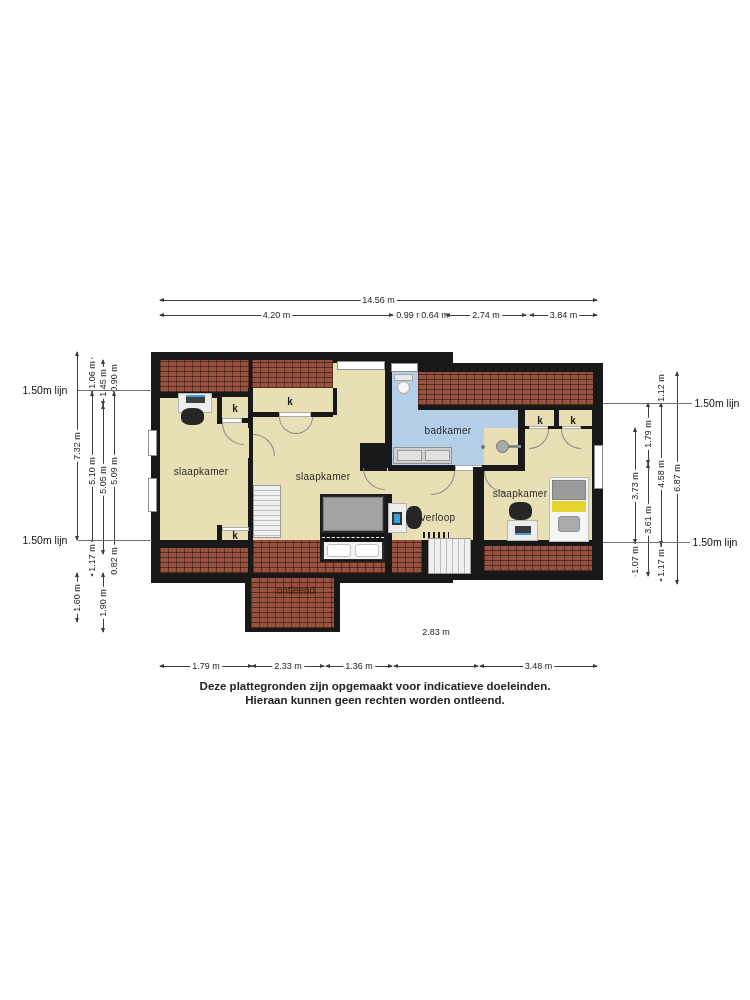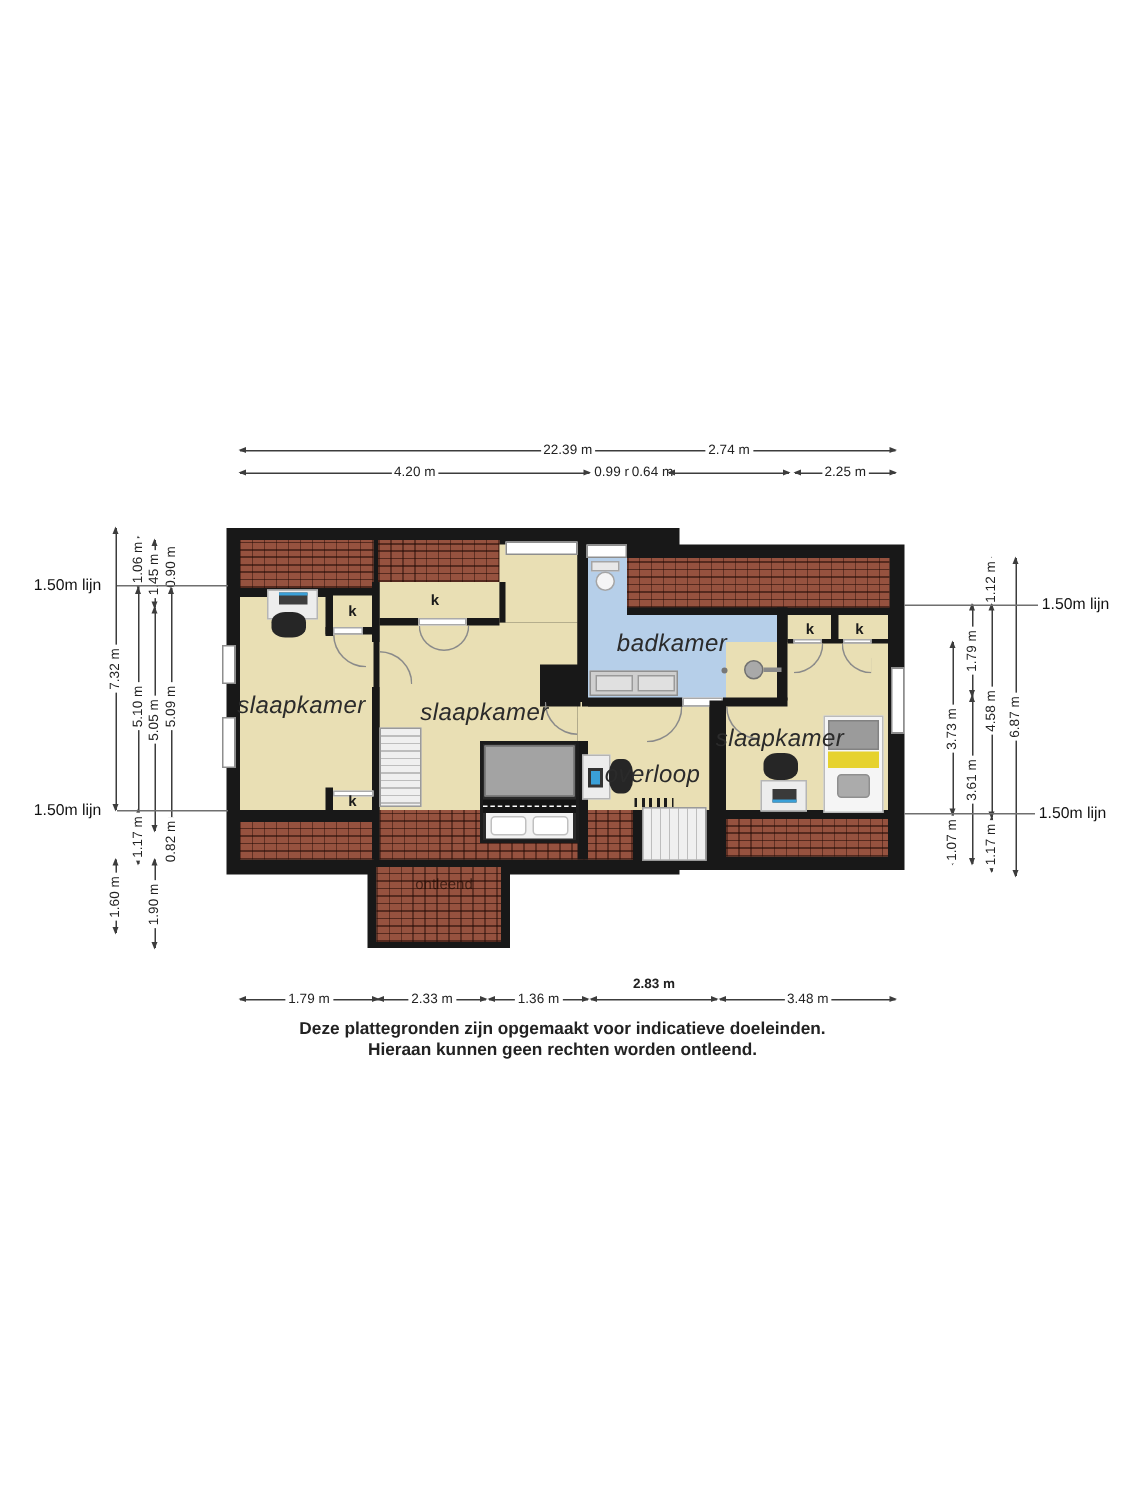--- a/index.html
+++ b/index.html
@@ -19,22 +19,22 @@
   .arc{position:absolute;box-sizing:border-box;border:0 solid #8a8a8a;background:transparent;}
   .arc.se{border-right-width:1px;border-bottom-width:1px;border-bottom-right-radius:100%;}
   .arc.sw{border-left-width:1px;border-bottom-width:1px;border-bottom-left-radius:100%;}
   .arc.ne{border-right-width:1px;border-top-width:1px;border-top-right-radius:100%;}
   .stairs1{position:absolute;background:#dcdcdc;border:1px solid #9a9a9a;box-sizing:border-box;
     background-image:repeating-linear-gradient(180deg,#efefef 0 4px,#bdbdbd 4px 5px);}
   .stairs2{position:absolute;background:#dcdcdc;border:1px solid #9a9a9a;box-sizing:border-box;
     background-image:repeating-linear-gradient(90deg,#efefef 0 5px,#bdbdbd 5px 6px);}
   .railing{position:absolute;background-image:repeating-linear-gradient(90deg,#1c1c1c 0 2px,rgba(0,0,0,0) 2px 5px);}
   
-  .room-label{position:absolute;transform:translate(-50%,-50%);font-size:16px;color:#2b2b2b;
-    letter-spacing:.3px;white-space:nowrap;font-style:italic;}
+  .room-label{position:absolute;transform:translate(-50%,-50%);font-size:10px;color:#2b2b2b;
+    letter-spacing:.3px;white-space:nowrap;}
   .knies-label{position:absolute;transform:translate(-50%,-50%);font-size:10px;color:rgba(25,8,2,.65);
     white-space:nowrap;}
   .k-label{position:absolute;transform:translate(-50%,-50%);font-size:10px;font-weight:bold;color:#1b1b1b;}
   
   .dim{position:absolute;background:#3c3c3c;}
   .dim-h{height:1px;}
   .dim-v{width:1px;}
   .dim-h::before{content:'';position:absolute;left:-1px;top:-2px;border-top:2.5px solid transparent;
     border-bottom:2.5px solid transparent;border-right:5px solid #3c3c3c;}
   .dim-h::after{content:'';position:absolute;right:-1px;top:-2px;border-top:2.5px solid transparent;
@@ -175,39 +175,39 @@
 
 <div class="room-label" style="left:201px;top:471px;">slaapkamer</div>
 <div class="room-label" style="left:323px;top:476px;">slaapkamer</div>
 <div class="room-label" style="left:448px;top:430px;">badkamer</div>
 <div class="room-label" style="left:435px;top:517px;">overloop</div>
 <div class="room-label" style="left:520px;top:493px;">slaapkamer</div>
 <div class="knies-label" style="left:296px;top:590px;">ontleend</div>
 
 <div class="abs" style="left:0;top:0;width:750px;height:1000px;pointer-events:none;">
       <div class="dim dim-h" style="left: 160px; top: 300px; width: 437px;"></div>
-      <div class="dim-label" style="left: 378.5px; top: 300px;">22.39 m</div>
+      <div class="dim-label" style="left: 378.5px; top: 300px;">14.56 m</div>
       <div class="dim dim-h" style="left: 160px; top: 315px; width: 233px;"></div>
       <div class="dim-label" style="left: 276.5px; top: 315px;">4.20 m</div>
       <div class="dim dim-h" style="left: 396px; top: 315px; width: 28px;"></div>
       <div class="dim-label" style="left: 410px; top: 315px;">0.99 m</div>
       <div class="dim dim-h" style="left: 426px; top: 315px; width: 18px;"></div>
       <div class="dim-label" style="left: 435px; top: 315px;">0.64 m</div>
       <div class="dim dim-h" style="left: 446px; top: 315px; width: 80px;"></div>
-      <div class="dim-label" style="left: 486px; top: 300px;">2.74 m</div>
+      <div class="dim-label" style="left: 486px; top: 315px;">2.74 m</div>
       <div class="dim dim-h" style="left: 530px; top: 315px; width: 67px;"></div>
-      <div class="dim-label" style="left: 563.5px; top: 315px;">2.25 m</div>
+      <div class="dim-label" style="left: 563.5px; top: 315px;">3.84 m</div>
       <div class="dim dim-h" style="left: 160px; top: 666px; width: 92px;"></div>
       <div class="dim-label" style="left: 206px; top: 666px;">1.79 m</div>
       <div class="dim dim-h" style="left: 252px; top: 666px; width: 72px;"></div>
       <div class="dim-label" style="left: 288px; top: 666px;">2.33 m</div>
       <div class="dim dim-h" style="left: 326px; top: 666px; width: 66px;"></div>
       <div class="dim-label" style="left: 359px; top: 666px;">1.36 m</div>
       <div class="dim dim-h" style="left: 394px; top: 666px; width: 84px;"></div>
-      <div class="dim-label" style="left: 436px; top: 656px; font-weight: bold;">2.83 m</div>
+      <div class="dim-label" style="left: 436px; top: 632px;">2.83 m</div>
       <div class="dim dim-h" style="left: 480px; top: 666px; width: 117px;"></div>
       <div class="dim-label" style="left: 538.5px; top: 666px;">3.48 m</div>
       <div class="dim dim-v" style="left: 77px; top: 352px; height: 188px;"></div>
       <div class="dim-label rot" style="left: 77px; top: 446px;">7.32 m</div>
       <div class="dim dim-v" style="left: 77px; top: 573px; height: 49px;"></div>
       <div class="dim-label rot" style="left: 77px; top: 597.5px;">1.60 m</div>
       <div class="dim dim-v" style="left: 92px; top: 358px; height: 34px;"></div>
       <div class="dim-label rot" style="left: 92px; top: 375px;">1.06 m</div>
       <div class="dim dim-v" style="left: 92px; top: 392px; height: 157px;"></div>
       <div class="dim-label rot" style="left: 92px; top: 470.5px;">5.10 m</div>

